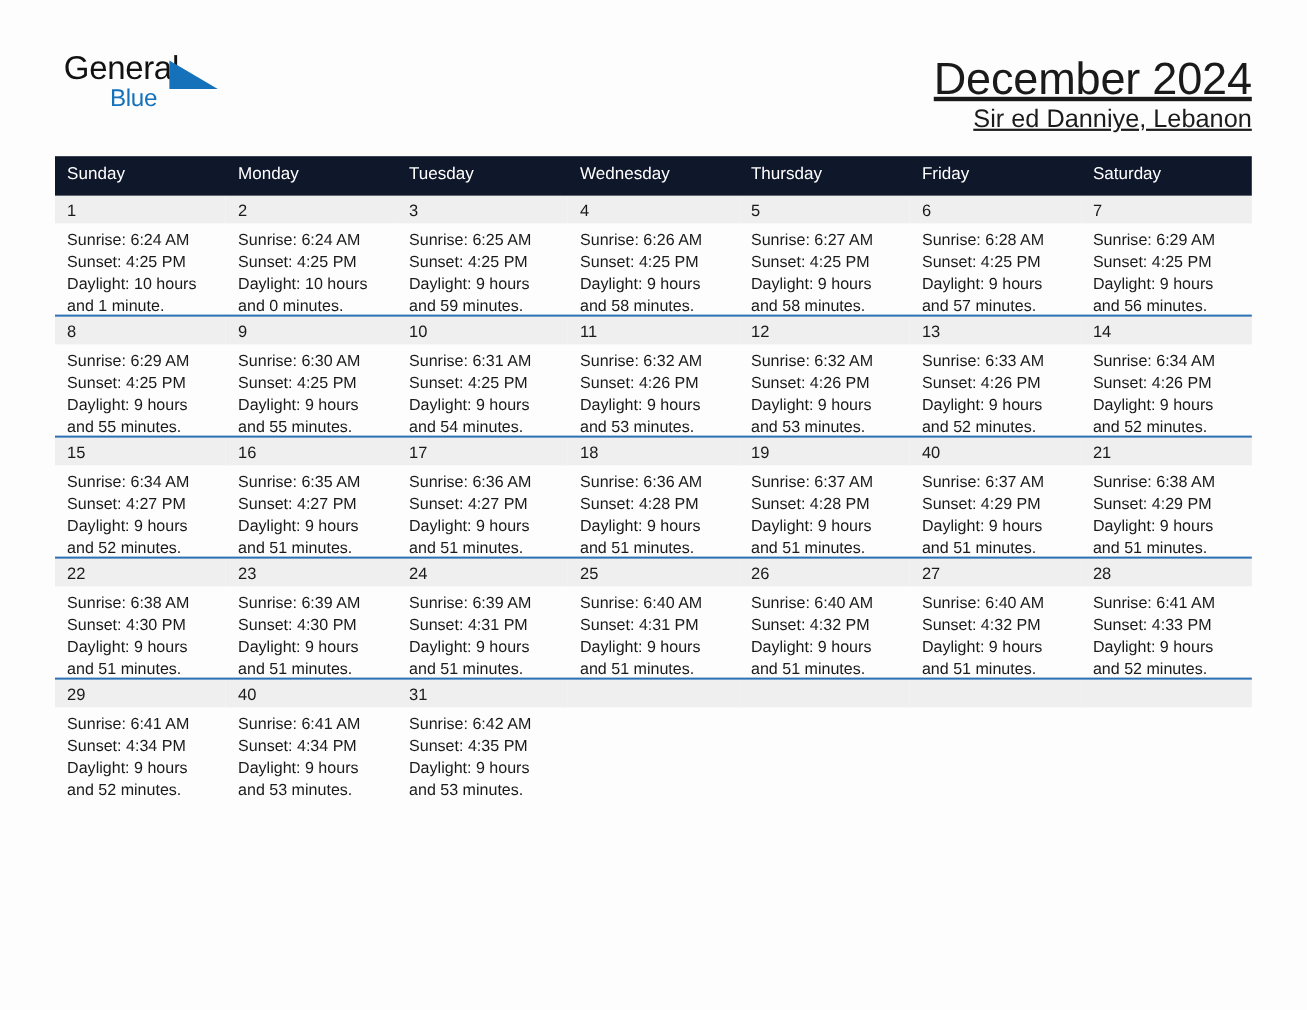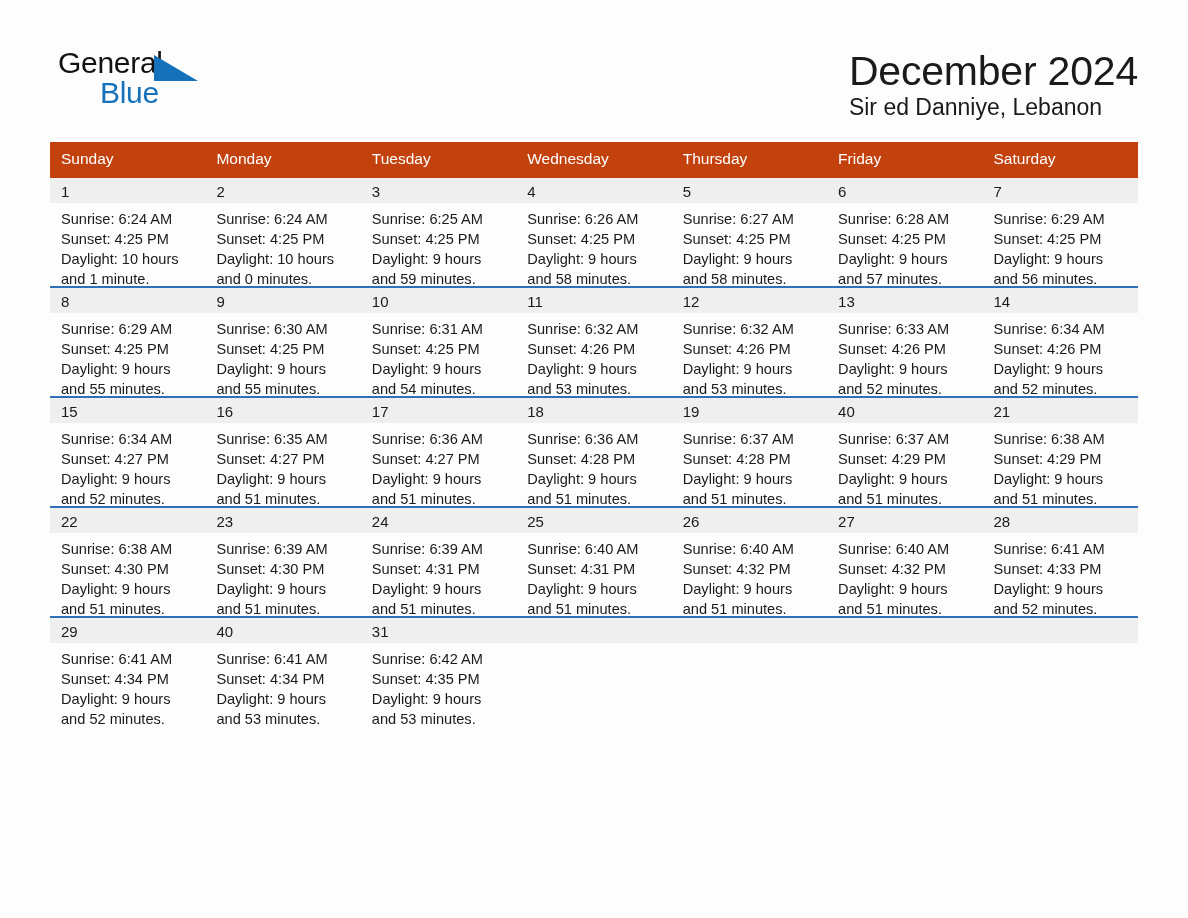--- a/index.html
+++ b/index.html
@@ -54,30 +54,31 @@
     top: 7px;
     width: 0;
     height: 0;
     border-left: 44px solid #1572ba;
     border-top: 26px solid transparent;
   }
   .logo-blue {
     position: absolute;
     left: 42px;
     top: 30px;
-    font-size: 30px;
+    font-size: 22px;
     letter-spacing: -0.3px;
     color: #1572ba;
     line-height: 1;
   }
 
   .titles {
-    text-align: left;
+    text-align: right;
     flex: 0 0 auto;
     padding-top: 2px;
+    text-decoration: underline;
   }
   .title-month {
     font-size: 41px;
     font-weight: normal;
     color: #1a1a1a;
     line-height: 1.05;
     letter-spacing: -0.2px;
     white-space: nowrap;
   }
   .title-location {
@@ -91,21 +92,21 @@
 
   
   .calendar {
     margin: 22px 50px 0 50px;
     width: 1088px;
     box-sizing: border-box;
   }
 
   .weekday-row {
     display: flex;
-    background: #c2410c;
+    background: #0f172a;
   }
   .weekday-cell {
     flex: 1 1 0;
     color: #ffffff;
     font-size: 15.5px;
     padding: 8px 0 9px 11px;
     box-sizing: border-box;
     line-height: 1.2;
     white-space: nowrap;
   }

